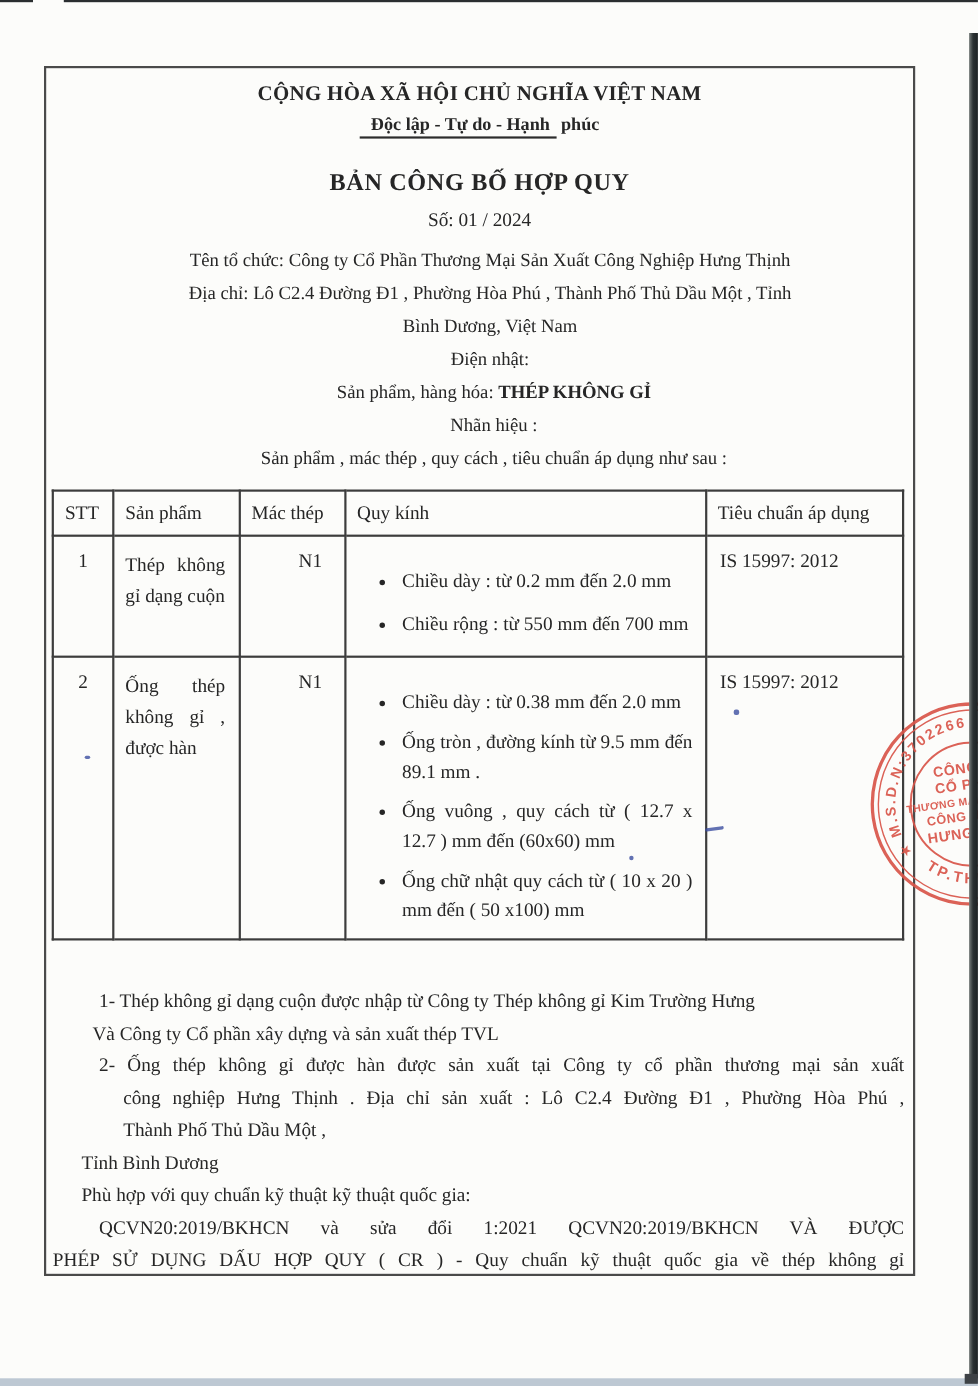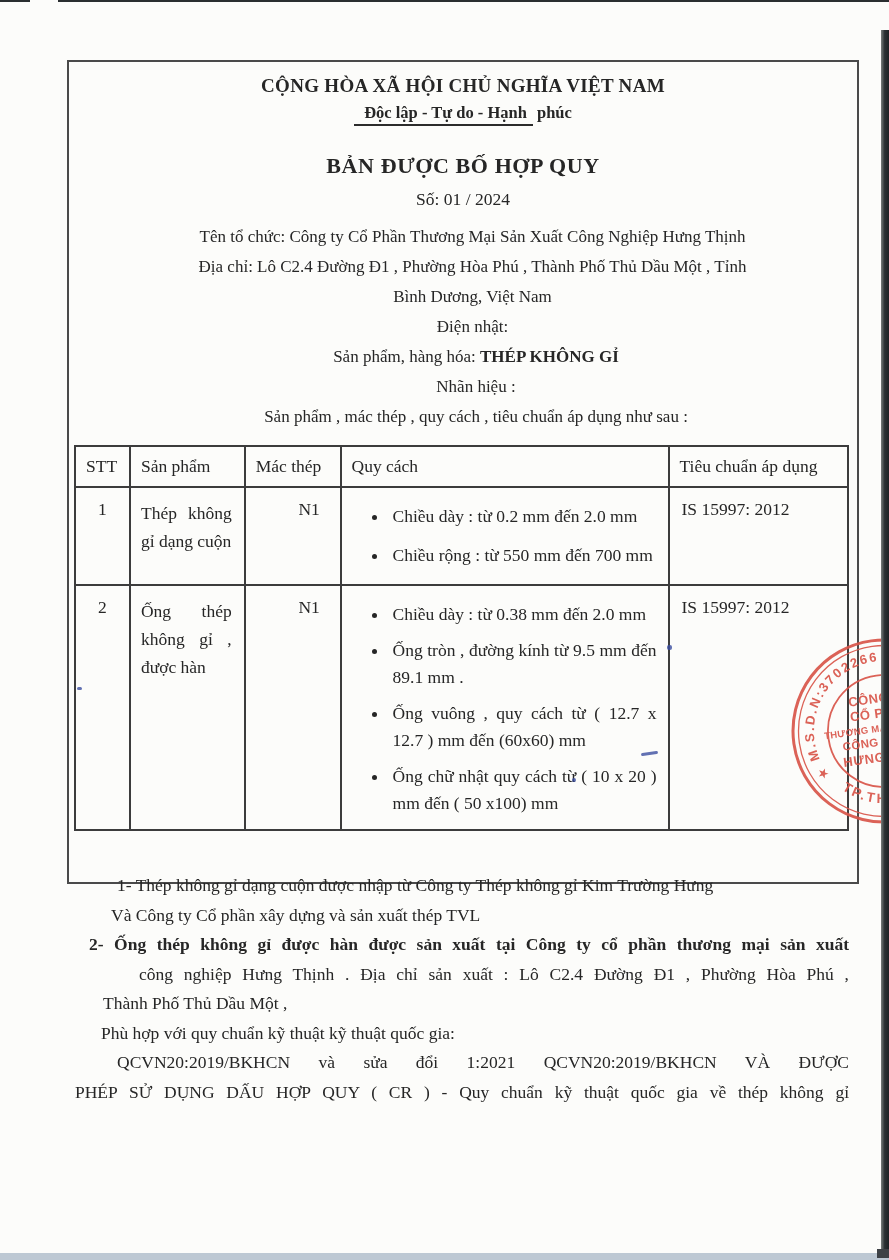--- a/index.html
+++ b/index.html
@@ -17,51 +17,51 @@
   .edge-bottom { position:absolute; bottom:0; left:0; width:889px; height:7px; background:#bdc8d3; }
   .edge-corner { position:absolute; bottom:2px; right:0; width:12px; height:9px; background:#3e4246; }
   .speck { position:absolute; background:#3b4da0; border-radius:2px; opacity:.8; }
   .speck1 { left:667px; top:645px; width:5px; height:5px; }
   .speck2 { left:641px; top:752px; width:17px; height:3px; transform:rotate(-8deg); }
   .speck3 { left:572px; top:778px; width:4px; height:4px; }
   .speck4 { left:77px;  top:687px; width:5px; height:3px; }
 
   
   .frame {
-    position:absolute; left:67px; top:60px; width:792px; height:824px;
+    position:absolute; left:40px; top:60px; width:792px; height:1100px;
     border:2px solid #4a4a4a; box-sizing:border-box; background:transparent;
   }
   .center { text-align:center; }
   .h-national { margin-top:12px; font-size:19px; font-weight:bold; letter-spacing:.3px; line-height:24px; }
   .h-motto { margin-top:3px; font-size:16.5px; font-weight:bold; line-height:24px; }
   .motto-u { border-bottom:2px solid #2c2c2c; padding:0 6px 2px 10px; }
   .h-title { margin-top:28px; font-size:22px; font-weight:bold; letter-spacing:.6px; line-height:26px; }
   .h-number { margin-top:9px; font-size:17.5px; line-height:22px; }
 
   .info { margin-top:12px; font-size:17px; line-height:30px; padding:0 12px 0 31px;text-align:center; }
   .info .indent { padding-left:7px; }
 
   table.doc { margin:13px 0 0 5px; width:775px; border-collapse:collapse; font-size:17.5px; }
   table.doc th, table.doc td { border:2px solid #3c3c3c; vertical-align:top; }
   table.doc th { font-weight:normal; text-align:left; padding:9px 4px 9px 10px;margin-top:32px; }
   th.c-stt, td.c-stt { text-align:center; padding-left:2px; padding-right:2px; }
   td.c-stt { padding-top:11px; }
   td.c-prod { text-align:justify; padding:11px 12px 4px 10px; line-height:28px; }
   td.c-grade { text-align:center; padding-top:11px;padding-left:34px; }
   td.c-std { padding:11px 6px 4px 12px; }
-  ul.specs { margin:0; padding:14px 10px 2px 46px; }
+  ul.specs { margin:0; padding:26px 10px 2px 46px; }
   ul.specs li { margin-bottom:9px; text-align:justify; line-height:27px; padding-left:4px; }
   td.r1 ul.specs li { margin-bottom:12px; }
 
   .notes { margin-top:40px; font-size:17.5px; line-height:29.5px; padding-right:8px; }
   .n1-l1 { padding-left:48px; }
   .n1-l2 { padding-left:42px; }
-  .n2-l1 { padding-left:20px; text-align:justify; text-align-last:justify;font-weight:bold; }
+  .n2-l1 { padding-left:48px; text-align:justify; text-align-last:justify; }
   .n2-l2 { padding-left:70px; text-align:justify; text-align-last:justify; }
-  .n2-l3 { padding-left:34px; }
+  .n2-l3 { padding-left:70px; }
   .prov  { padding-left:32px; }
   .conf  { padding-left:32px; }
   .reg1  { padding-left:48px; text-align:justify; text-align-last:justify; }
   .reg2  { padding-left:6px;  text-align:justify; text-align-last:justify; }
 
   
   .stamp { position:absolute; left:784px; top:631px; width:200px; height:200px; }
   .stamp * { font-family:"Liberation Sans","DejaVu Sans",sans-serif; }
   .stamp .ring { fill:none; stroke:#d9554a; }
   .stamp text { fill:#d9554a; font-weight:bold; }
@@ -69,21 +69,21 @@
 </head>
 <body>
 
 <div class="page">
 
   <div class="frame">
 
     <div class="center h-national">CỘNG HÒA XÃ HỘI CHỦ NGHĨA VIỆT NAM</div>
     <div class="center h-motto"><span class="motto-u">Độc lập - Tự do - Hạnh</span> <span>phúc</span></div>
 
-    <div class="center h-title">BẢN ĐƯỢC BỐ HỢP QUY</div>
+    <div class="center h-title">BẢN CÔNG BỐ HỢP QUY</div>
     <div class="center h-number">Số: 01 / 2024</div>
 
     <div class="info">
       <div>Tên tổ chức: Công ty Cổ Phần Thương Mại Sản Xuất Công Nghiệp Hưng Thịnh</div>
       <div>Địa chỉ: Lô C2.4 Đường Đ1 , Phường Hòa Phú , Thành Phố Thủ Dầu Một , Tỉnh</div>
       <div>Bình Dương, Việt Nam</div>
       <div>Điện nhật:</div>
       <div class="indent"><span>Sản phẩm, hàng hóa: </span><b>THÉP KHÔNG GỈ</b></div>
       <div class="indent">Nhãn hiệu :</div>
       <div class="indent">Sản phẩm , mác thép , quy cách , tiêu chuẩn áp dụng như sau :</div>
@@ -95,21 +95,21 @@
           <col style="width:115px">
           <col style="width:96px">
           <col style="width:329px">
           <col style="width:180px">
       </colgroup>
       <thead>
         <tr>
           <th class="c-stt">STT</th>
           <th>Sản phẩm</th>
           <th>Mác thép</th>
-          <th>Quy cách</th>
+          <th>Quy kính</th>
           <th>Tiêu chuẩn áp dụng</th>
         </tr>
       </thead>
       <tbody>
         <tr>
           <td class="c-stt">1</td>
           <td class="c-prod">Thép không gỉ dạng cuộn</td>
           <td class="c-grade">N1</td>
           <td class="r1">
             <ul class="specs">
@@ -135,20 +135,21 @@
         </tr>
       </tbody>
     </table>
 
     <div class="notes">
       <div class="n1-l1">1- Thép không gỉ dạng cuộn được nhập từ Công ty Thép không gỉ Kim Trường Hưng</div>
       <div class="n1-l2">Và Công ty Cổ phần xây dựng và sản xuất thép TVL</div>
       <div class="n2-l1">2- Ống thép không gỉ được hàn được sản xuất tại Công ty cổ phần thương mại sản xuất</div>
       <div class="n2-l2">công nghiệp Hưng Thịnh . Địa chỉ sản xuất : Lô C2.4 Đường Đ1 , Phường Hòa Phú ,</div>
       <div class="n2-l3">Thành Phố Thủ Dầu Một ,</div>
+      <div class="prov">Tỉnh Bình Dương</div>
       <div class="conf">Phù hợp với quy chuẩn kỹ thuật kỹ thuật quốc gia:</div>
       <div class="reg1">QCVN20:2019/BKHCN và sửa đổi 1:2021 QCVN20:2019/BKHCN VÀ ĐƯỢC</div>
       <div class="reg2">PHÉP SỬ DỤNG DẤU HỢP QUY ( CR ) - Quy chuẩn kỹ thuật quốc gia về thép không gỉ</div>
     </div>
 
   </div>
 
   <svg class="stamp" viewBox="0 0 200 200" opacity="0.92">
     <g transform="rotate(-8 100 100)">
       <circle class="ring" cx="100" cy="100" r="91" stroke-width="3"></circle>

